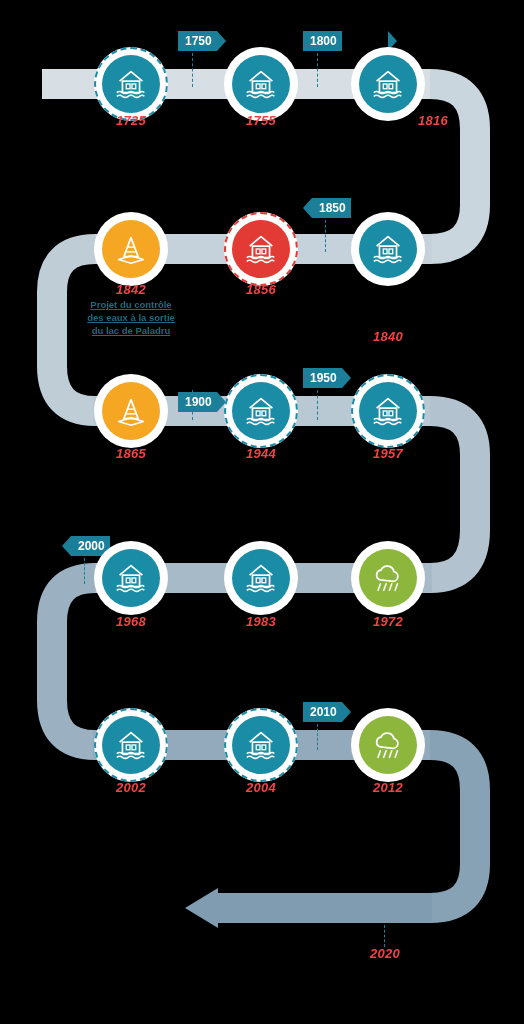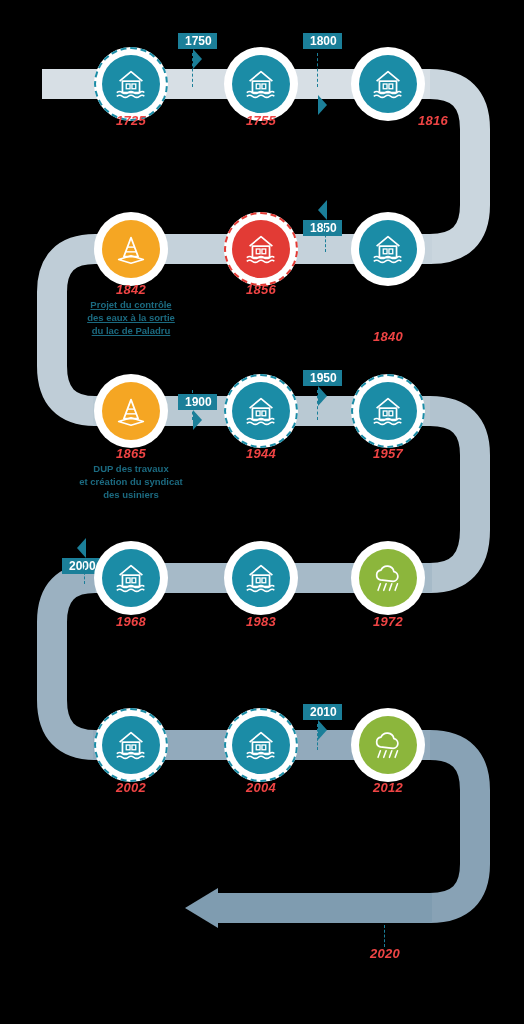--- a/index.html
+++ b/index.html
@@ -44,21 +44,21 @@
     position:absolute;text-align:center;width:120px;
     color:#ef4444;font-weight:bold;font-size:13px;letter-spacing:.3px;font-style:italic;
   }
   .caption{
     position:absolute;text-align:center;width:150px;
     color:#1b6a80;font-weight:bold;font-size:9.5px;line-height:13px;
   }
 
   
   .flag{
-    position:absolute;height:16px;display:flex;align-items:center;flex-direction:column;
+    position:absolute;height:16px;display:flex;align-items:center;
   }
   .flag .body{
     background:#1b7f99;color:#ffffff;font-weight:bold;font-size:12px;
     padding:2px 5px 2px 7px;height:20px;box-sizing:border-box;
     display:flex;align-items:center;line-height:1;
   }
   .flag .tip{
     width:0;height:0;border-top:10px solid transparent;
     border-bottom:10px solid transparent;border-left:9px solid #1b7f99;
   }
@@ -240,25 +240,20 @@
     <div class="disc orange">
       <svg class="icon" viewBox="0 0 40 40">
         <path d="M20 8 L27.5 28 L12.5 28 Z" fill="none" stroke="#fff" stroke-width="1.8" stroke-linejoin="round"></path>
         <line x1="16" y1="18" x2="24" y2="18" stroke="#fff" stroke-width="1.5"></line>
         <line x1="14.6" y1="23" x2="25.4" y2="23" stroke="#fff" stroke-width="1.5"></line>
         <path d="M7 31 L20 27 L33 31 L20 35 Z" fill="none" stroke="#fff" stroke-width="1.7" stroke-linejoin="round"></path>
       </svg>
     </div>
   </div>
   <div class="ylabel" style="left:71px;top:446px;">1865</div>
-  <div class="caption" style="left:56px;top:462px;">
-    <div style="white-space:pre-line;">DUP des travaux
-et création du syndicat
-des usiniers</div>
-  </div>
 
   <div class="node dashed" style="left:224px;top:374px;">
     <div class="ring"></div>
     <div class="disc teal">
       <svg class="icon" viewBox="0 0 40 40">
         <path d="M8 17 L20 7 L32 17" fill="none" stroke="#fff" stroke-width="1.8" stroke-linejoin="round"></path>
         <rect x="11" y="17" width="18" height="12" fill="none" stroke="#fff" stroke-width="1.8"></rect>
         <rect x="15" y="20" width="4" height="5" fill="none" stroke="#fff" stroke-width="1.4"></rect>
         <rect x="21" y="20" width="4" height="5" fill="none" stroke="#fff" stroke-width="1.4"></rect>
         <path d="M5 29 q3 -2.2 6 0 t6 0 t6 0 t6 0 t5 0" fill="none" stroke="#fff" stroke-width="1.6"></path>

